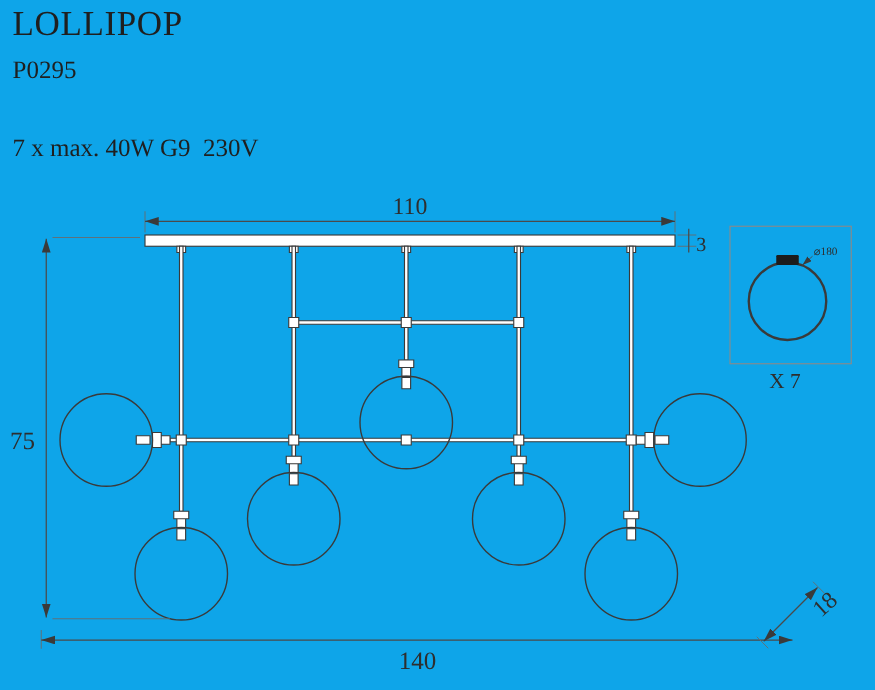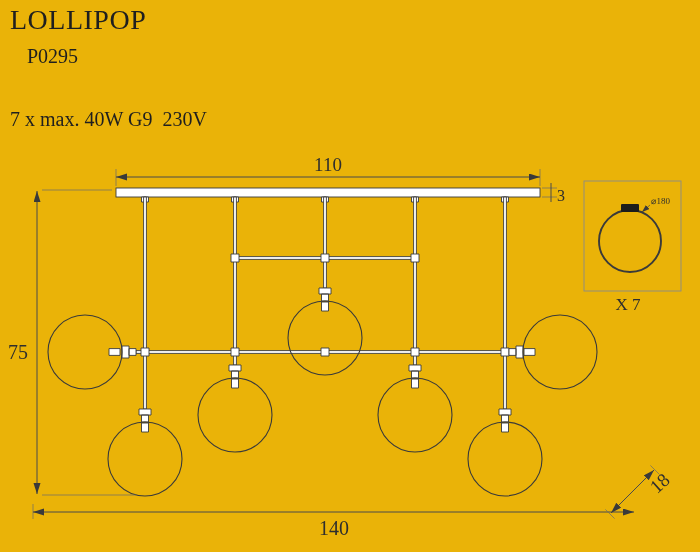--- a/index.html
+++ b/index.html
@@ -1,22 +1,22 @@
 <!DOCTYPE html>
 <html><head>
 <meta charset="utf-8">
 <style>
   html,body{margin:0;padding:0;background:#fff;}
   .stage{
-    position:relative;width:700px;height:552px;background:#eab308;
+    position:relative;width:700px;height:552px;background:#0ea5e9;
     font-family:"Liberation Serif", serif;color:#232323;overflow:hidden;
   }
   .header{position:absolute;left:10px;top:4px;}
   .title{font-size:28px;letter-spacing:.5px;color:#1f1f1f;}
-  .code{font-size:20px;margin-top:9px;color:#1f1f1f;margin-left:17px;}
+  .code{font-size:20px;margin-top:9px;color:#1f1f1f;}
   .spec{font-size:20px;margin-top:40px;color:#1f1f1f;white-space:pre;}
   svg{position:absolute;left:0;top:0;}
   svg text{font-family:"Liberation Serif", serif;fill:#2e2e2e;}
   .dimtext{font-size:19px;}
   .dimtext-lg{font-size:20px;}
   .dimtext-sm{font-size:16px;}
   .dimtext-xs{font-size:9px;}
   .count-text{font-size:17px;}
   .struct{fill:#ffffff;stroke:#3a3a3a;stroke-width:.9;}
   .dimline{stroke:#4a4a4a;stroke-width:1;}

